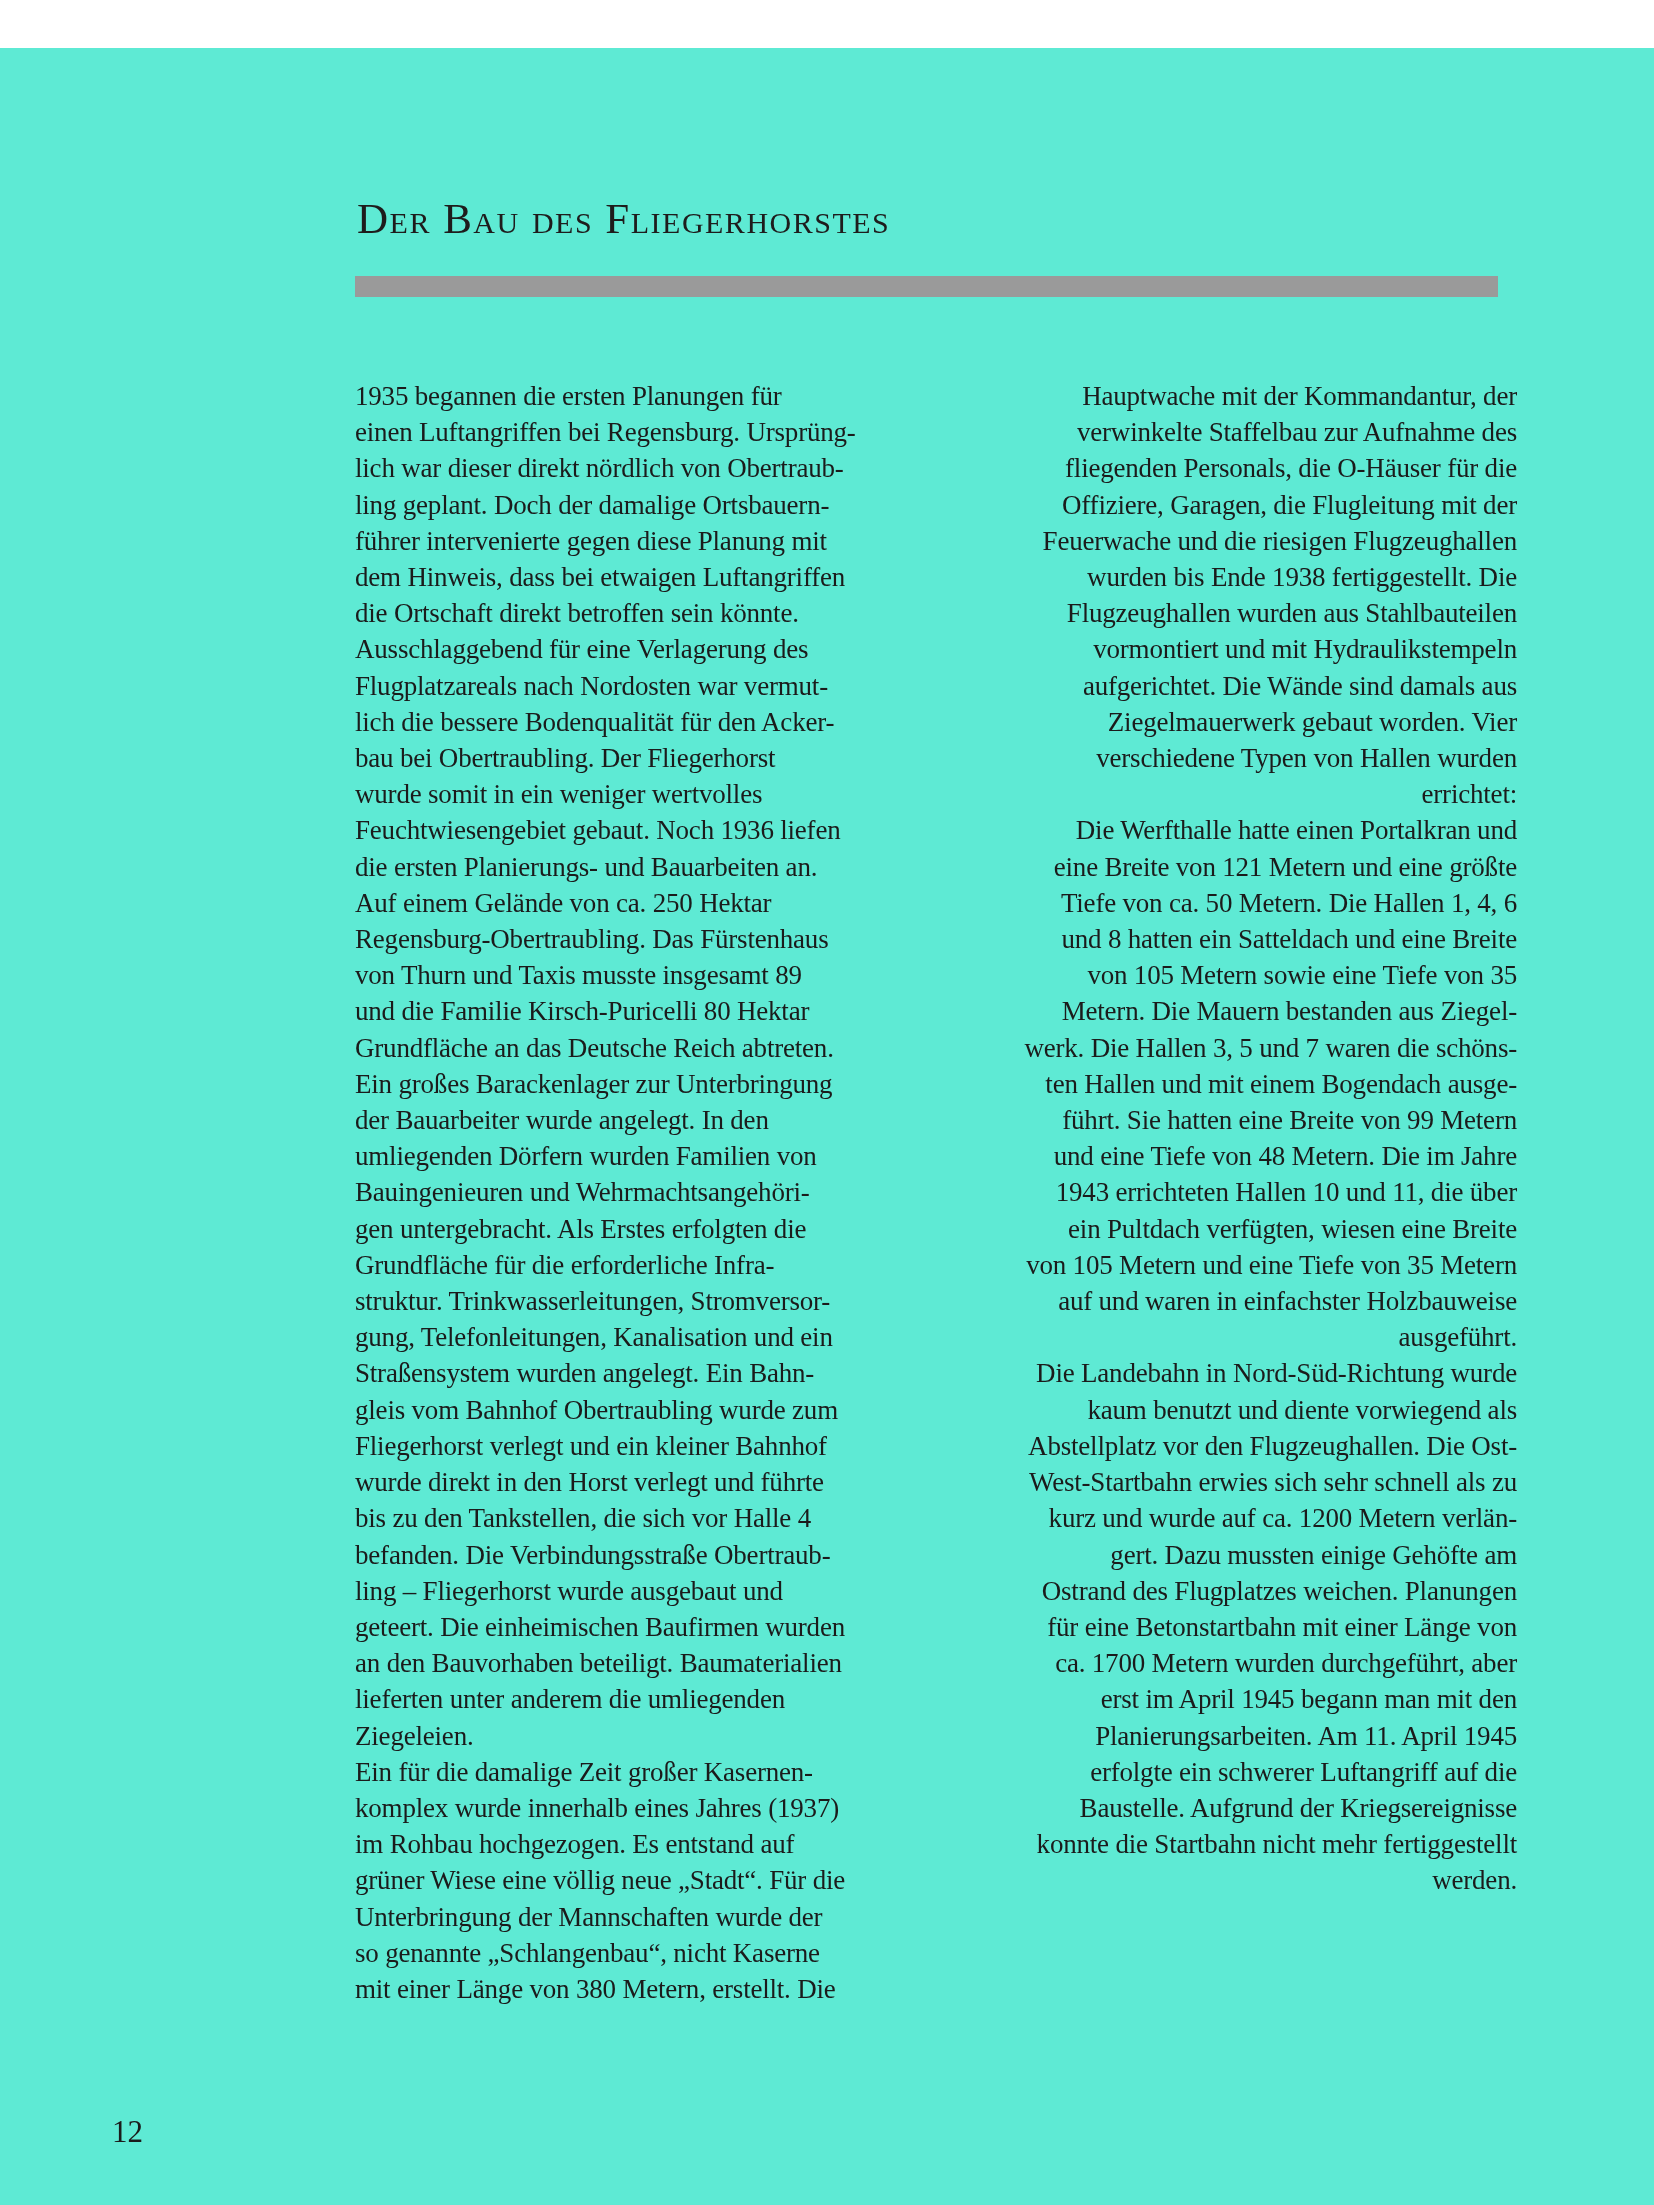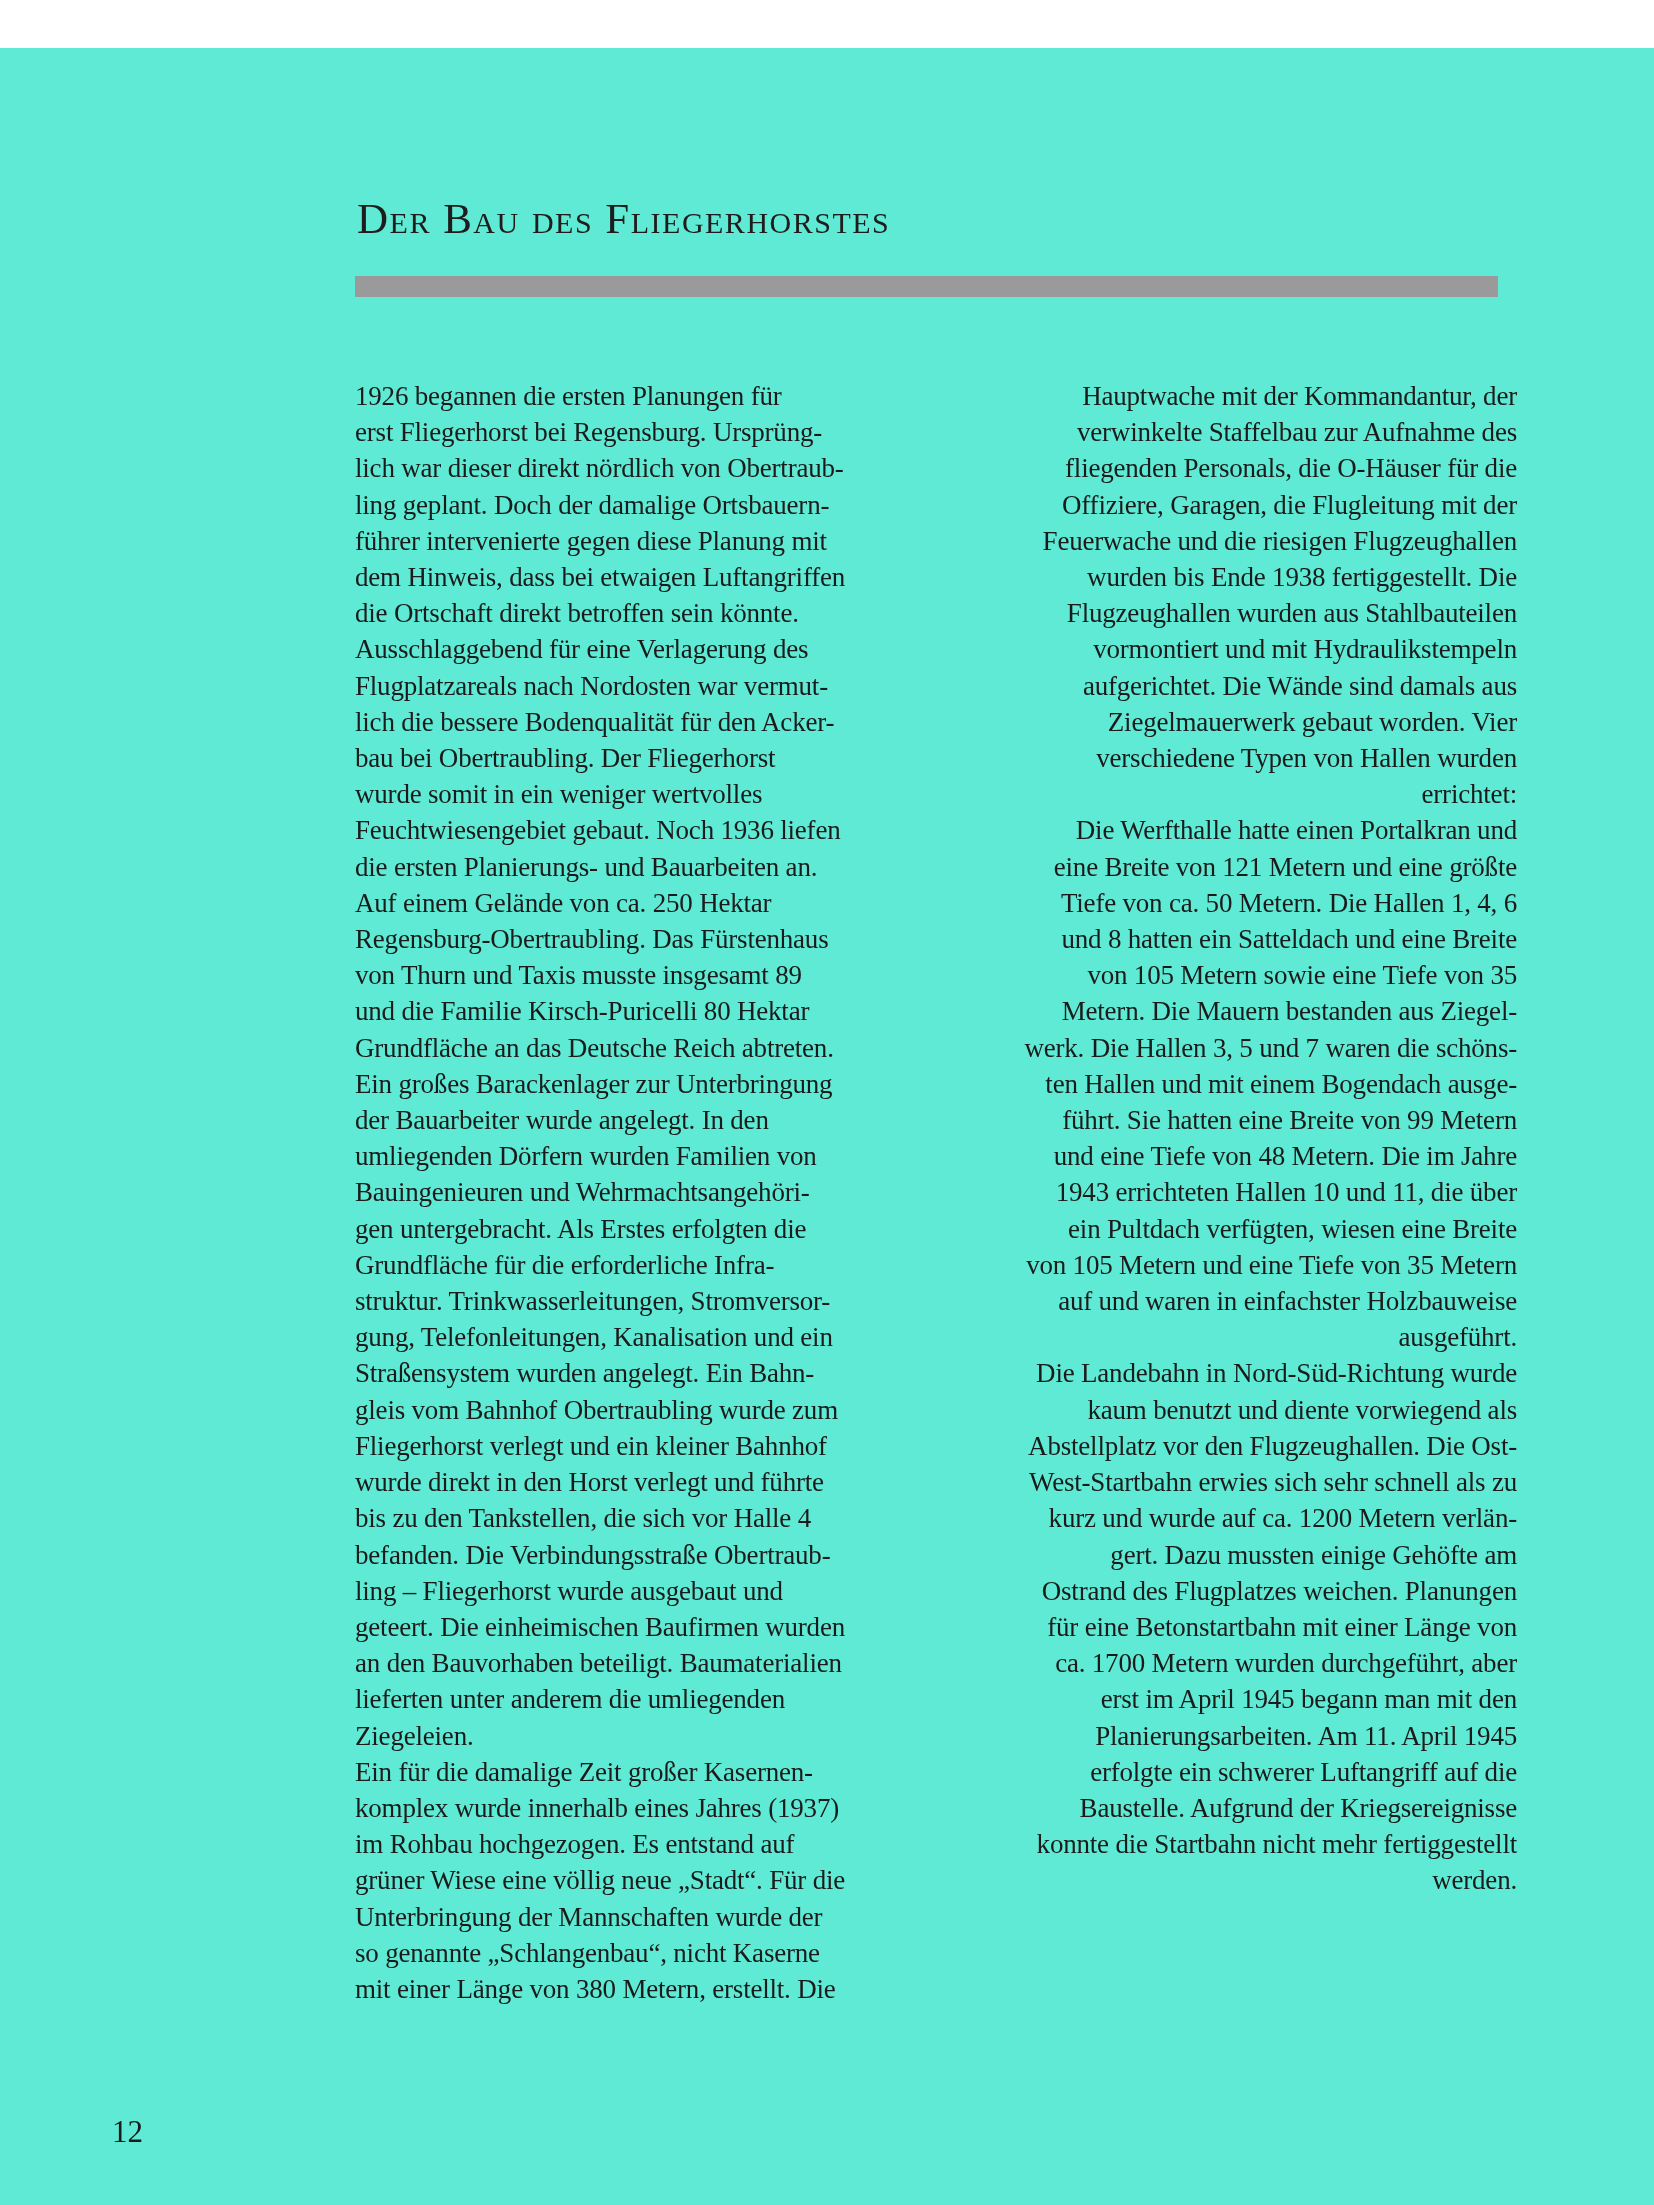--- a/index.html
+++ b/index.html
@@ -54,22 +54,22 @@
 </style>
 </head>
 <body>
 
 <div class="page">
   <h1 class="title">Der Bau des Fliegerhorstes</h1>
 
   <div class="rule" style="background-color: rgb(154, 154, 154);"></div>
 
   <div class="col col-left">
-      <div class="line">1926 begannen die ersten Planungen für</div>
-      <div class="line">erst Fliegerhorst bei Regensburg. Ursprüng-</div>
+      <div class="line">1935 begannen die ersten Planungen für</div>
+      <div class="line">einen Luftangriffen bei Regensburg. Ursprüng-</div>
       <div class="line">lich war dieser direkt nördlich von Obertraub-</div>
       <div class="line">ling geplant. Doch der damalige Ortsbauern-</div>
       <div class="line">führer intervenierte gegen diese Planung mit</div>
       <div class="line">dem Hinweis, dass bei etwaigen Luftangriffen</div>
       <div class="line">die Ortschaft direkt betroffen sein könnte.</div>
       <div class="line">Ausschlaggebend für eine Verlagerung des</div>
       <div class="line">Flugplatzareals nach Nordosten war vermut-</div>
       <div class="line">lich die bessere Bodenqualität für den Acker-</div>
       <div class="line">bau bei Obertraubling. Der Fliegerhorst</div>
       <div class="line">wurde somit in ein weniger wertvolles</div>

